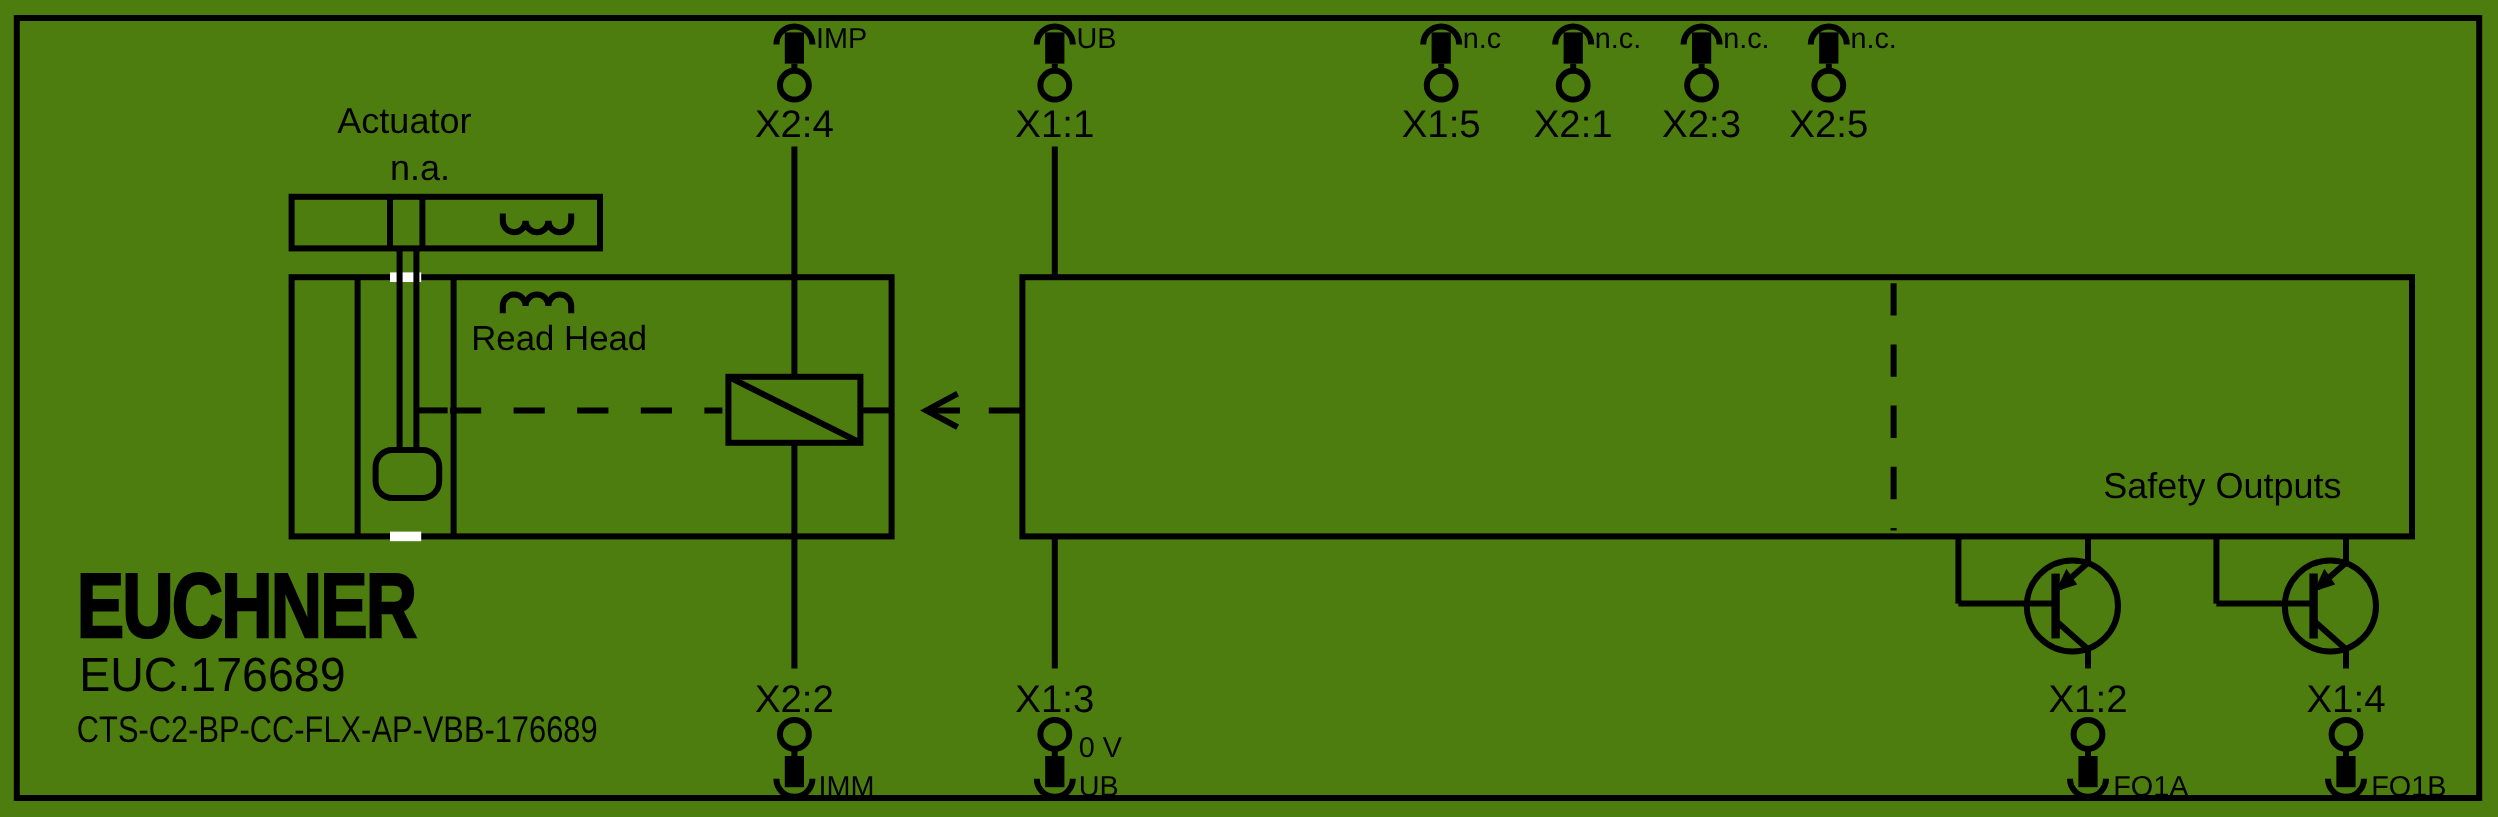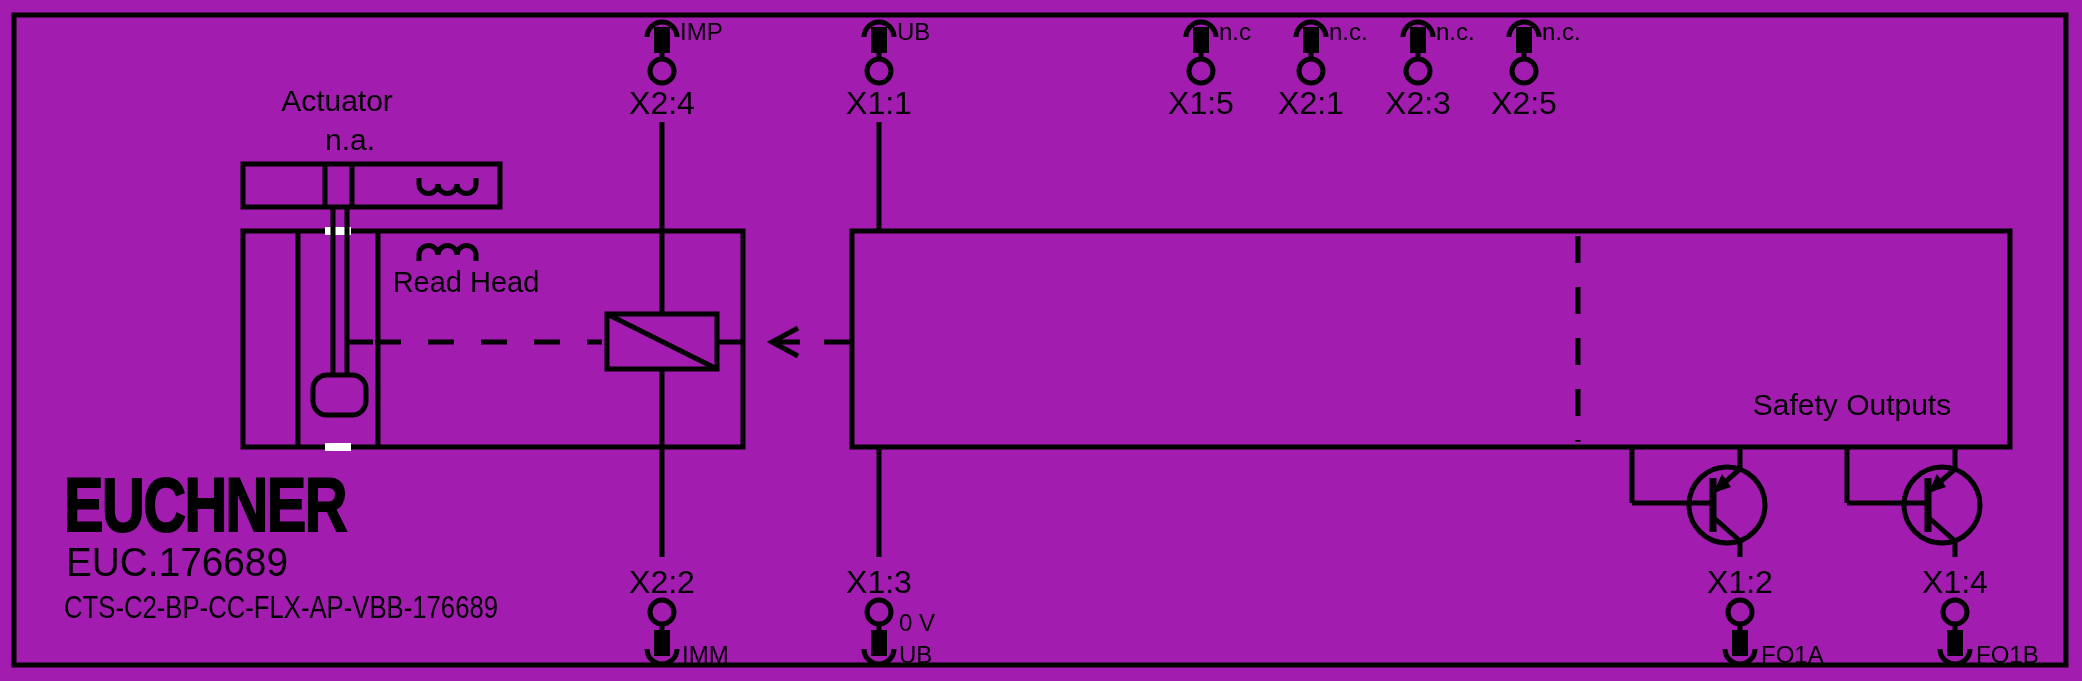--- a/index.html
+++ b/index.html
@@ -1,16 +1,16 @@
 <!DOCTYPE html>
 <html><head>
 <meta charset="utf-8">
 <style>
   html,body { margin:0; padding:0; background:#ffffff; }
-  .stage { position:relative; width:2082px; height:681px; background:#a21caf; overflow:hidden; }
+  .stage { position:relative; width:2082px; height:681px; background:#4d7c0f; overflow:hidden; }
   svg { display:block; }
   .ln   { stroke:#000000; stroke-width:5; fill:none; }
   .lnth { stroke:#000000; stroke-width:7; fill:none; }
   .fillb{ fill:#000000; stroke:none; }
   .gap  { stroke:#ffffff; stroke-width:8; fill:none; }
   text  { font-family:"Liberation Sans","DejaVu Sans",sans-serif; fill:#000000; }
   .t-pin { font-size:32px; text-anchor:middle; }
   .t-sig { font-size:24px; }
   .t-cap { font-size:30px; text-anchor:middle; }
   .t-rh  { font-size:29px; text-anchor:middle; }

